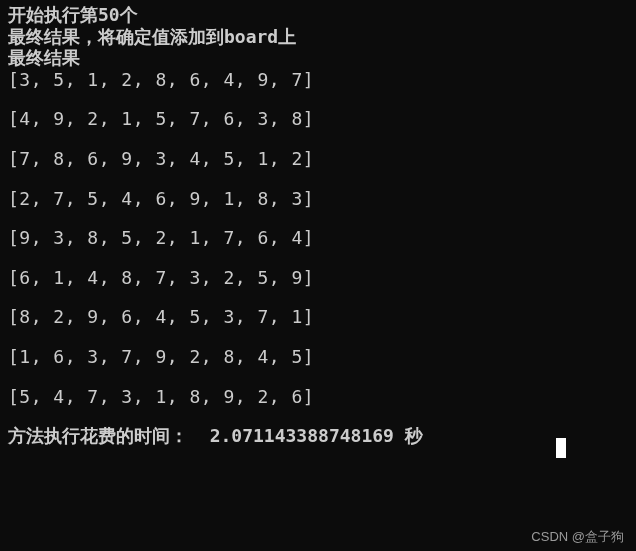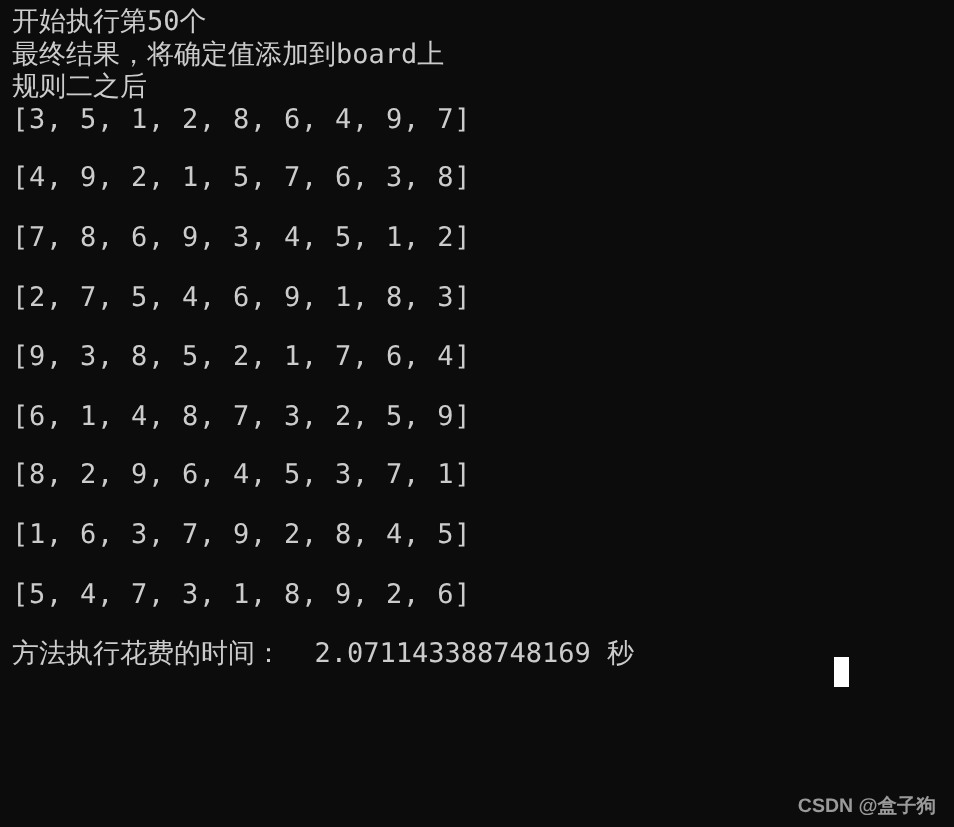--- a/index.html
+++ b/index.html
@@ -12,20 +12,21 @@
       line-height: 1.2;
       width: 636px;
       height: 551px;
       box-sizing: border-box;
       position: relative;
       overflow: hidden;
     }
     .line {
       white-space: pre;
       font-feature-settings: "tnum";
+      font-weight: bold;
     }
     .matrix-line {
       white-space: pre;
       letter-spacing: 0.5px;
     }
     .spacer {
       height: 1em;
     }
     .cursor {
       position: absolute;
@@ -35,29 +36,28 @@
       height: 20px;
       background: #fff;
     }
     .watermark {
       position: absolute;
       right: 12px;
       bottom: 6px;
       font-size: 13px;
       color: #9a9a9a;
       font-family: "Microsoft YaHei", sans-serif;
-      font-weight: bold;
     }
   </style>
 </head>
 <body>
 
 <div class="line">开始执行第50个</div>
 <div class="line">最终结果，将确定值添加到board上</div>
-<div class="line">规则二之后</div>
+<div class="line">最终结果</div>
 
 <div class="matrix-line">[3, 5, 1, 2, 8, 6, 4, 9, 7]</div>
 <div class="spacer"></div>
 <div class="matrix-line">[4, 9, 2, 1, 5, 7, 6, 3, 8]</div>
 <div class="spacer"></div>
 <div class="matrix-line">[7, 8, 6, 9, 3, 4, 5, 1, 2]</div>
 <div class="spacer"></div>
 <div class="matrix-line">[2, 7, 5, 4, 6, 9, 1, 8, 3]</div>
 <div class="spacer"></div>
 <div class="matrix-line">[9, 3, 8, 5, 2, 1, 7, 6, 4]</div>

